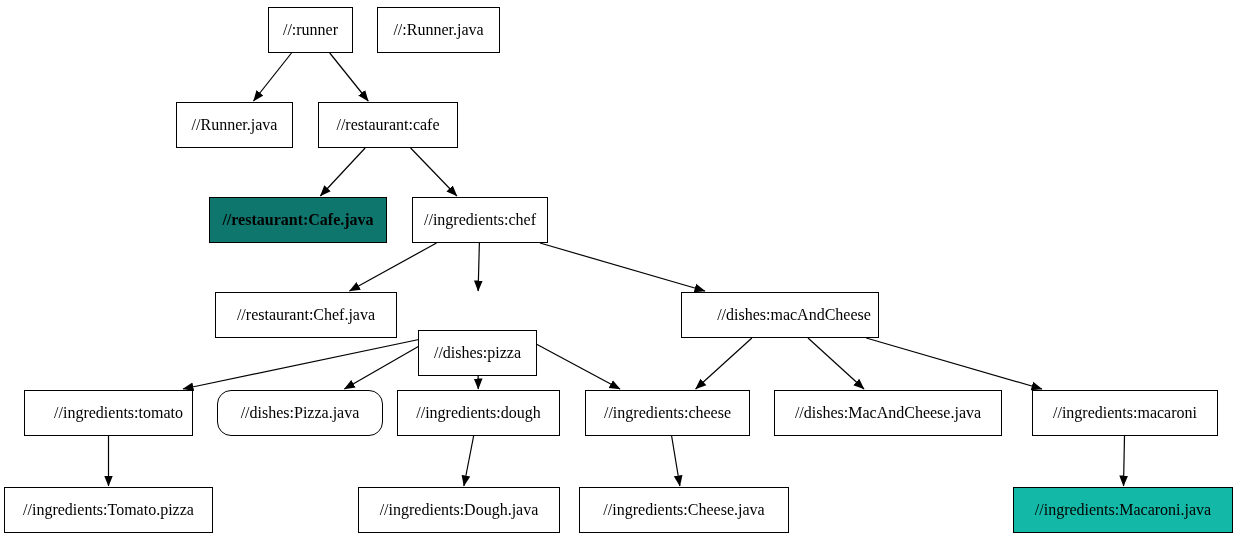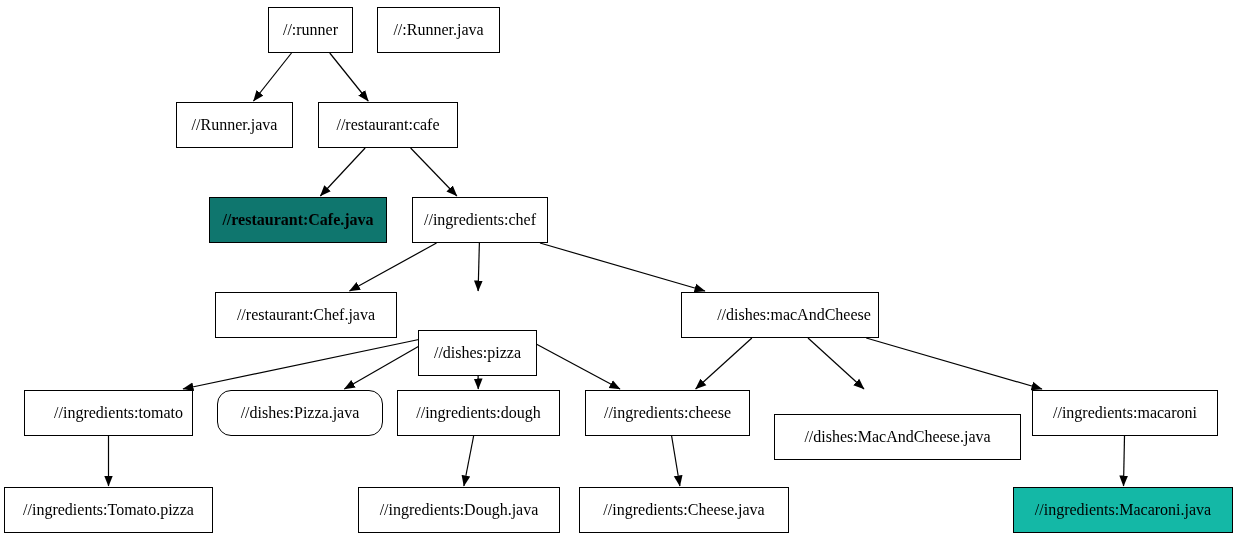--- a/index.html
+++ b/index.html
@@ -105,21 +105,21 @@
       </div>
       <div class="graph-node" style="left: 217px; top: 390px; width: 166px; height: 46px; border-color: rgb(0, 0, 0); background: rgb(255, 255, 255); color: rgb(0, 0, 0); border-radius: 14px;">
         <span>//dishes:Pizza.java</span>
       </div>
       <div class="graph-node" style="left: 397px; top: 390px; width: 163px; height: 46px; border-color: rgb(0, 0, 0); background: rgb(255, 255, 255); color: rgb(0, 0, 0);">
         <span>//ingredients:dough</span>
       </div>
       <div class="graph-node" style="left: 585px; top: 390px; width: 165px; height: 46px; border-color: rgb(0, 0, 0); background: rgb(255, 255, 255); color: rgb(0, 0, 0);">
         <span>//ingredients:cheese</span>
       </div>
-      <div class="graph-node" style="left: 774px; top: 390px; width: 247px; height: 46px; border-color: rgb(0, 0, 0); background: rgb(255, 255, 255); color: rgb(0, 0, 0); margin-top: 24px;">
+      <div class="graph-node" style="left: 774px; top: 390px; width: 228px; height: 46px; border-color: rgb(0, 0, 0); background: rgb(255, 255, 255); color: rgb(0, 0, 0);">
         <span>//dishes:MacAndCheese.java</span>
       </div>
       <div class="graph-node" style="left: 1032px; top: 390px; width: 186px; height: 46px; border-color: rgb(0, 0, 0); background: rgb(255, 255, 255); color: rgb(0, 0, 0);">
         <span>//ingredients:macaroni</span>
       </div>
       <div class="graph-node" style="left: 4px; top: 487px; width: 209px; height: 46px; border-color: rgb(0, 0, 0); background: rgb(255, 255, 255); color: rgb(0, 0, 0);">
         <span>//ingredients:Tomato.pizza</span>
       </div>
       <div class="graph-node" style="left: 358px; top: 487px; width: 202px; height: 46px; border-color: rgb(0, 0, 0); background: rgb(255, 255, 255); color: rgb(0, 0, 0);">
         <span>//ingredients:Dough.java</span>

